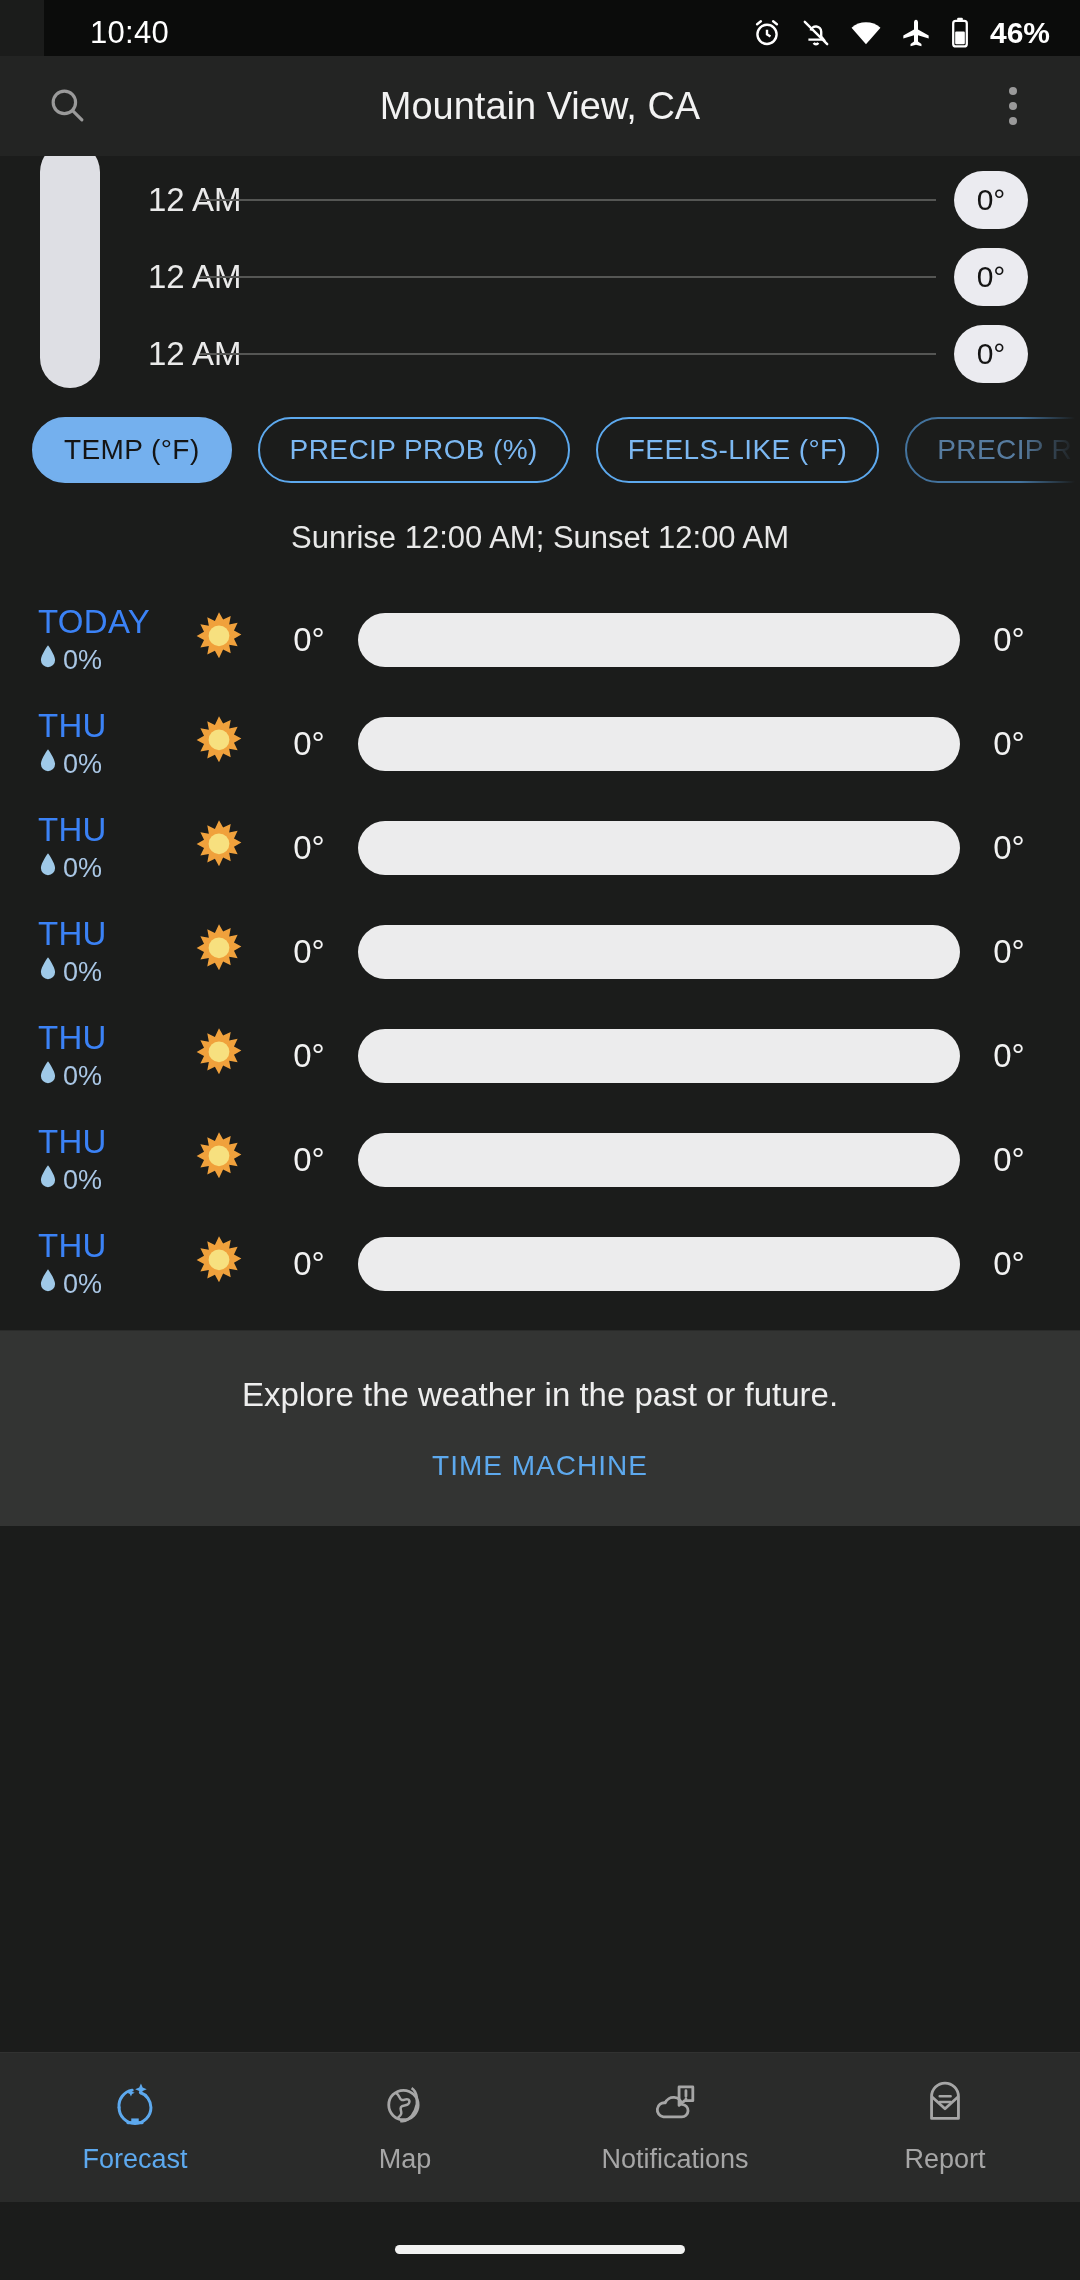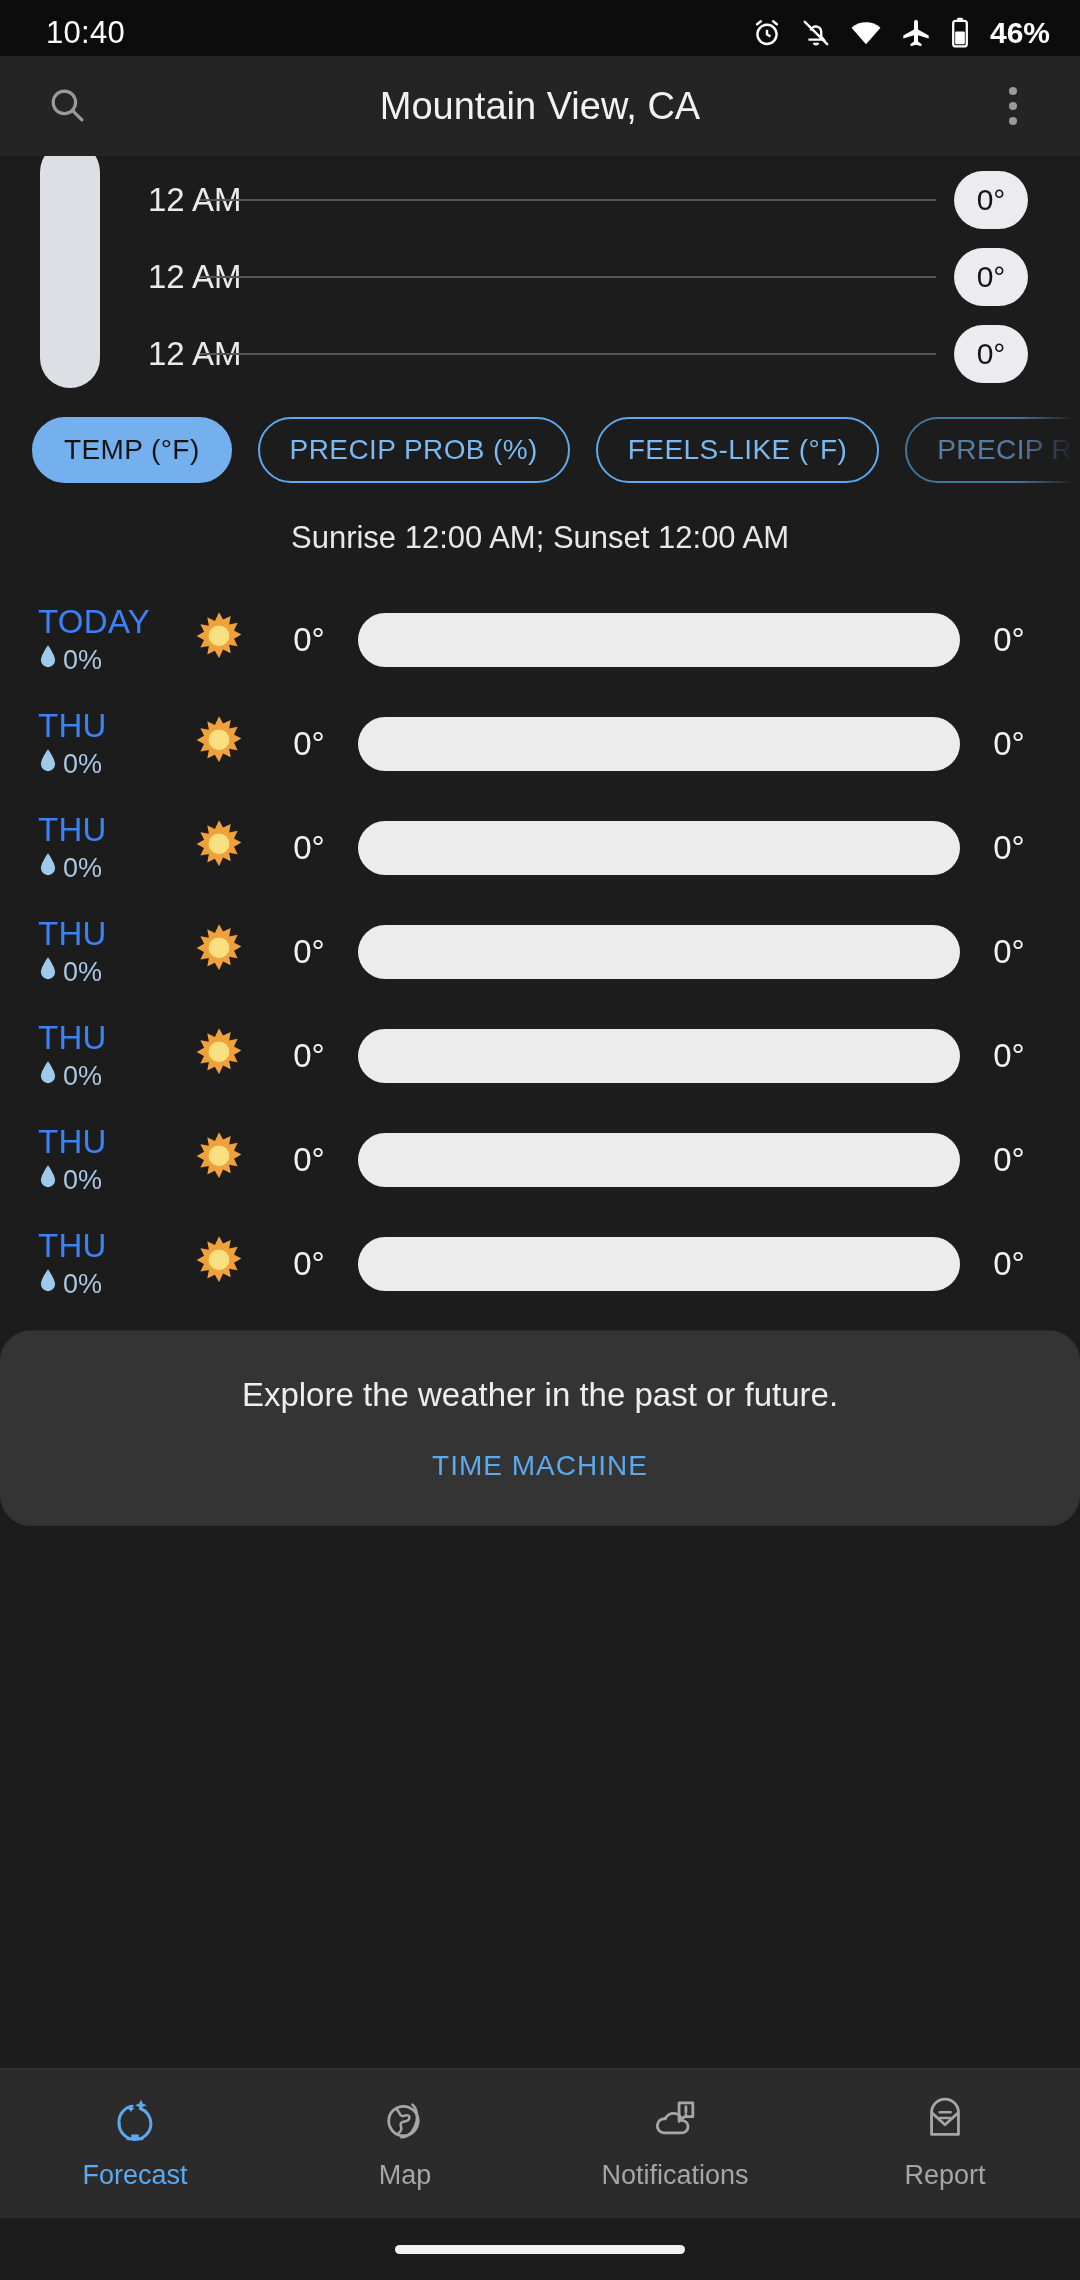--- a/index.html
+++ b/index.html
@@ -9,20 +9,21 @@
     font-family: "Liberation Sans", sans-serif;
     overflow: hidden;
   }
   .screen { position: relative; width: 1080px; height: 2280px; background: #1b1c1b; }
 
   
   .statusbar {
     height: 56px; background: #0b0c0b;
     display: flex; align-items: center; justify-content: space-between;
     padding: 10px 30px 0 46px;
+    margin-left: 44px;
   }
   .sb-time { color: #ffffff; font-size: 31px; font-weight: 400; letter-spacing: .3px; }
   .sb-icons { display: flex; align-items: center; gap: 17px; }
   .sb-icons svg { display: block; }
   .sb-batt { color: #ffffff; font-size: 30px; font-weight: 700; margin-left: 2px; }
 
   
   .appbar {
     height: 100px; background: #232423;
     display: flex; align-items: center; padding: 0 36px;
@@ -97,28 +98,27 @@
   .day-ico { width: 94px; flex: none; display: flex; justify-content: center; align-items: center; }
   .day-lo { width: 86px; flex: none; color: #f2f2f2; font-size: 33px; text-align: center; }
   .day-bar { flex: 1; height: 54px; background: #ececed; border-radius: 27px; margin: 0 6px; }
   .day-hi { width: 86px; flex: none; color: #f2f2f2; font-size: 33px; text-align: center; }
 
   
   .timemachine {
     margin-top: 14px; background: #333433; height: 196px;
     display: flex; flex-direction: column; align-items: center; justify-content: center; gap: 36px;
     border-top: 1px solid #2a2b2a;
-    border-radius: 31px;
   }
   .tm-text { color: #eeeeee; font-size: 33px; }
   .tm-link { color: #5da9ee; font-size: 28px; letter-spacing: 1px; cursor: pointer; background: none; border: none; font-family: inherit; }
 
   
   .bottomnav {
-    position: absolute; left: 0; right: 0; bottom: 62px; height: 150px;
+    position: absolute; left: 0; right: 0; bottom: 78px; height: 150px;
     background: #2a2b2a; display: flex; align-items: center;
     border-top: 1px solid #313231;
   }
   .nav-item {
     flex: 1; display: flex; flex-direction: column; align-items: center; gap: 10px; cursor: pointer;
   }
   .nav-label { font-size: 27px; color: #a6a6a6; }
   .nav-item.active .nav-label { color: #5da9ee; }
   .homebar {
     position: absolute; left: 0; right: 0; bottom: 0; height: 62px;

